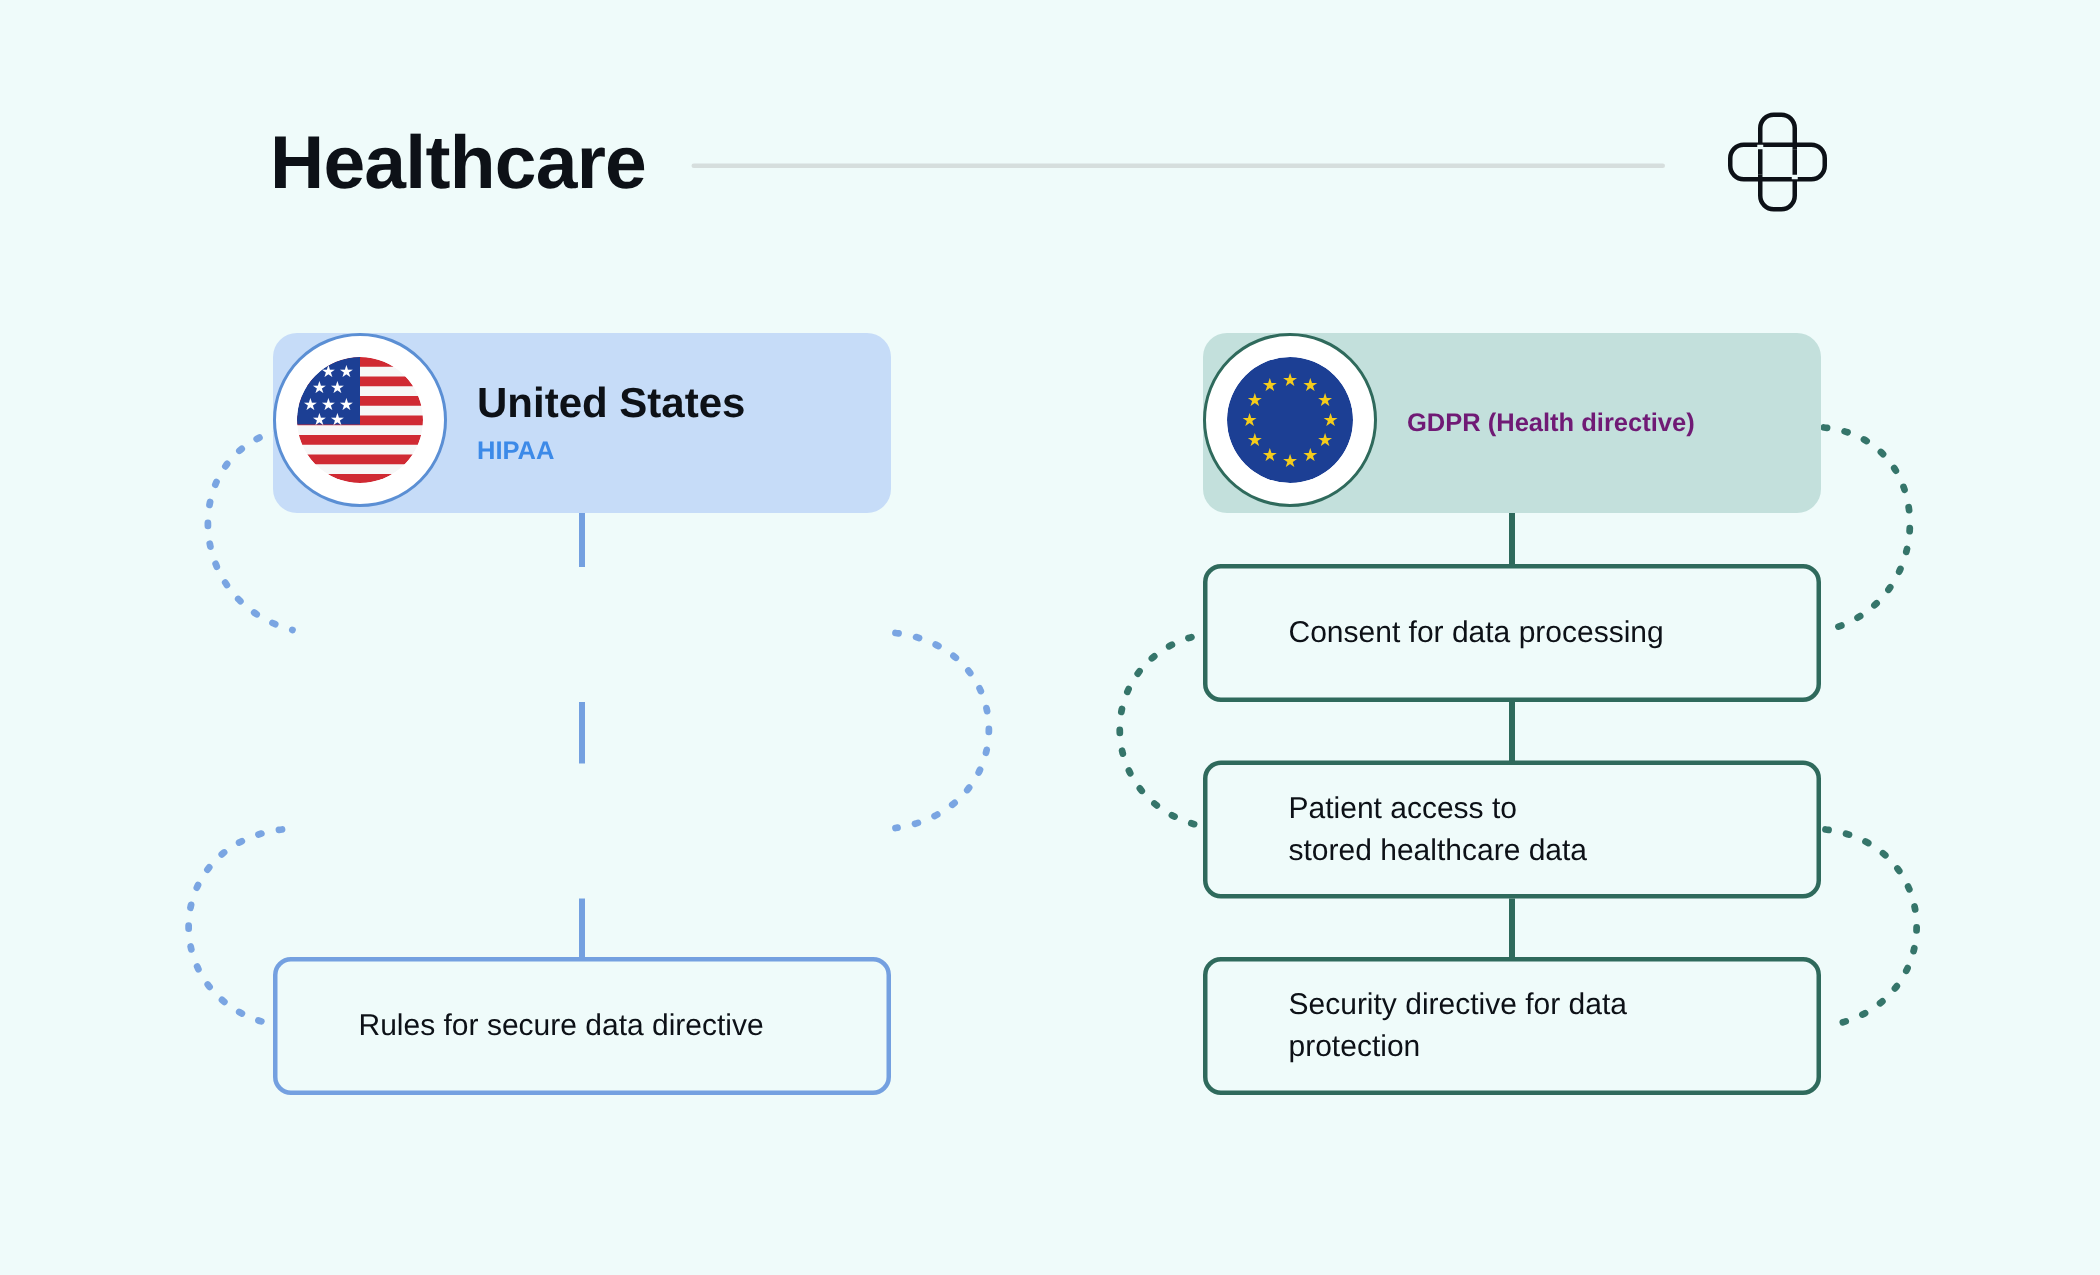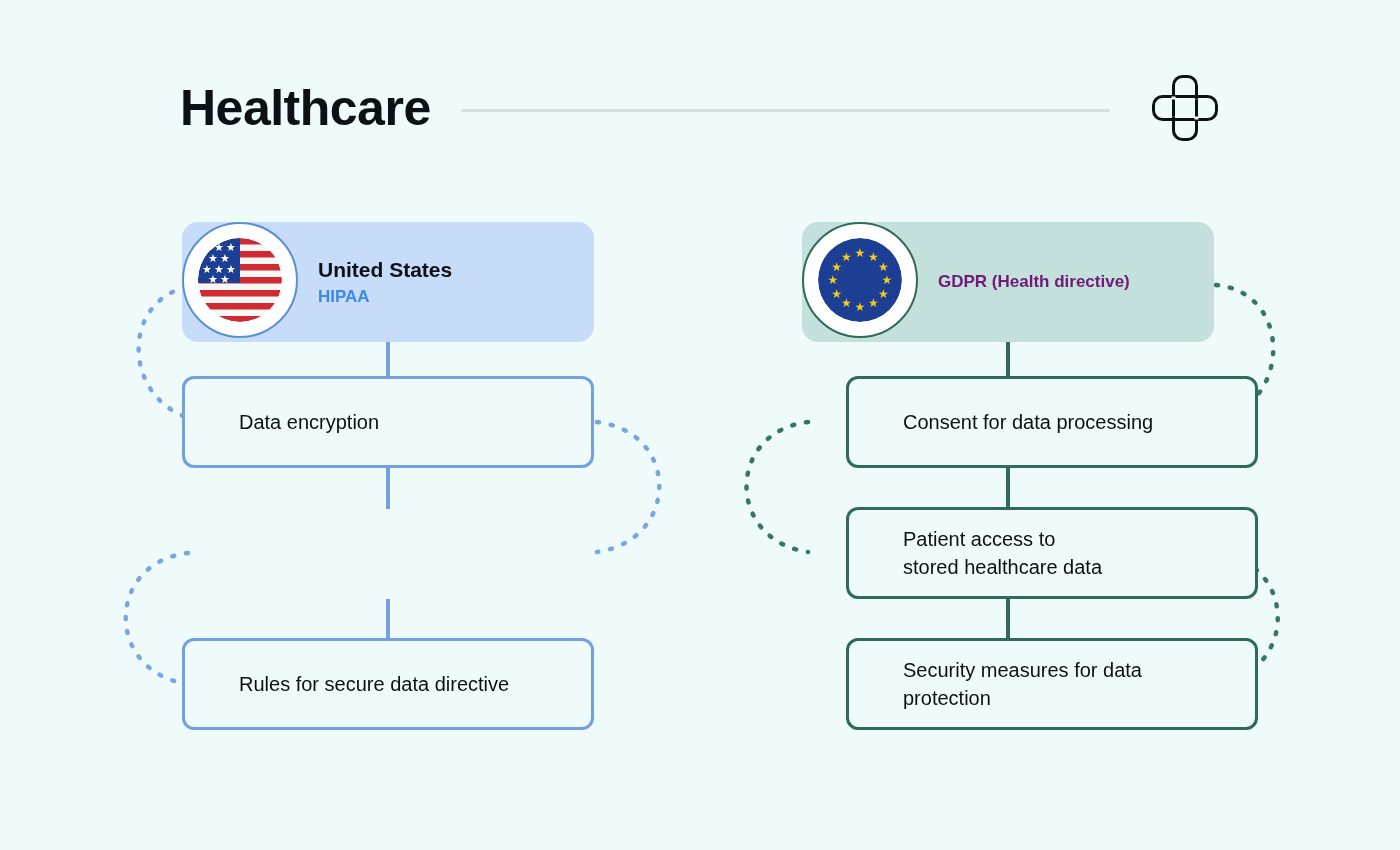--- a/index.html
+++ b/index.html
@@ -108,21 +108,21 @@
     position: relative;
   }
 
   .badge-text {
     margin-left: 136px;
     display: flex;
     flex-direction: column;
     gap: 7px;
   }
   .badge-country {
-    font-size: 21px;
+    font-size: 28px;
     font-weight: bold;
     color: #0d1117;
     line-height: 1.1;
   }
   .badge-law {
     font-size: 17px;
     font-weight: bold;
     line-height: 1.1;
   }
   .badge-law.us { color: #3c8ae8; }
@@ -134,21 +134,21 @@
     left: 0;
     width: 412px;
     box-sizing: border-box;
     border-radius: 12px;
     background: #effbfa;
     display: flex;
     align-items: center;
     padding: 0 54px 0 54px;
   }
   .node.us { border: 3px solid #74a0e0; }
-  .node.eu { border: 3px solid #2f6a5c; margin-left: 44px; }
+  .node.eu { border: 3px solid #2f6a5c; }
   .node-label {
     font-size: 20px;
     color: #0d1117;
     line-height: 1.42;
     white-space: pre-line;
   }
 
   .n1 { top: 154px; height: 92px; }
   .n2 { top: 285px; height: 92px; }
   .n3 { top: 416px; height: 92px; }
@@ -236,23 +236,20 @@
           </g>
         </svg>
       </div>
     </div>
     <div class="badge-text">
       <div class="badge-country">United States</div>
       <div class="badge-law us">HIPAA</div>
     </div>
   </div>
 
-  <div class="node us n1">
-    <div class="node-label">Data encryption</div>
-  </div>
   <div class="node us n3">
     <div class="node-label">Rules for secure data directive</div>
   </div>
 </div>
 
 <div class="column eu">
 
   <div class="badge eu">
     <div class="flag-ring eu">
       <div class="flag-disc">
@@ -281,17 +278,17 @@
   </div>
 
   <div class="node eu n1">
     <div class="node-label">Consent for data processing</div>
   </div>
   <div class="node eu n2">
     <div class="node-label">Patient access to
 stored healthcare data</div>
   </div>
   <div class="node eu n3">
-    <div class="node-label">Security measures for data
+    <div class="node-label">Security directive for data
 protection</div>
   </div>
 </div>
 </div>
 
 </body></html>

